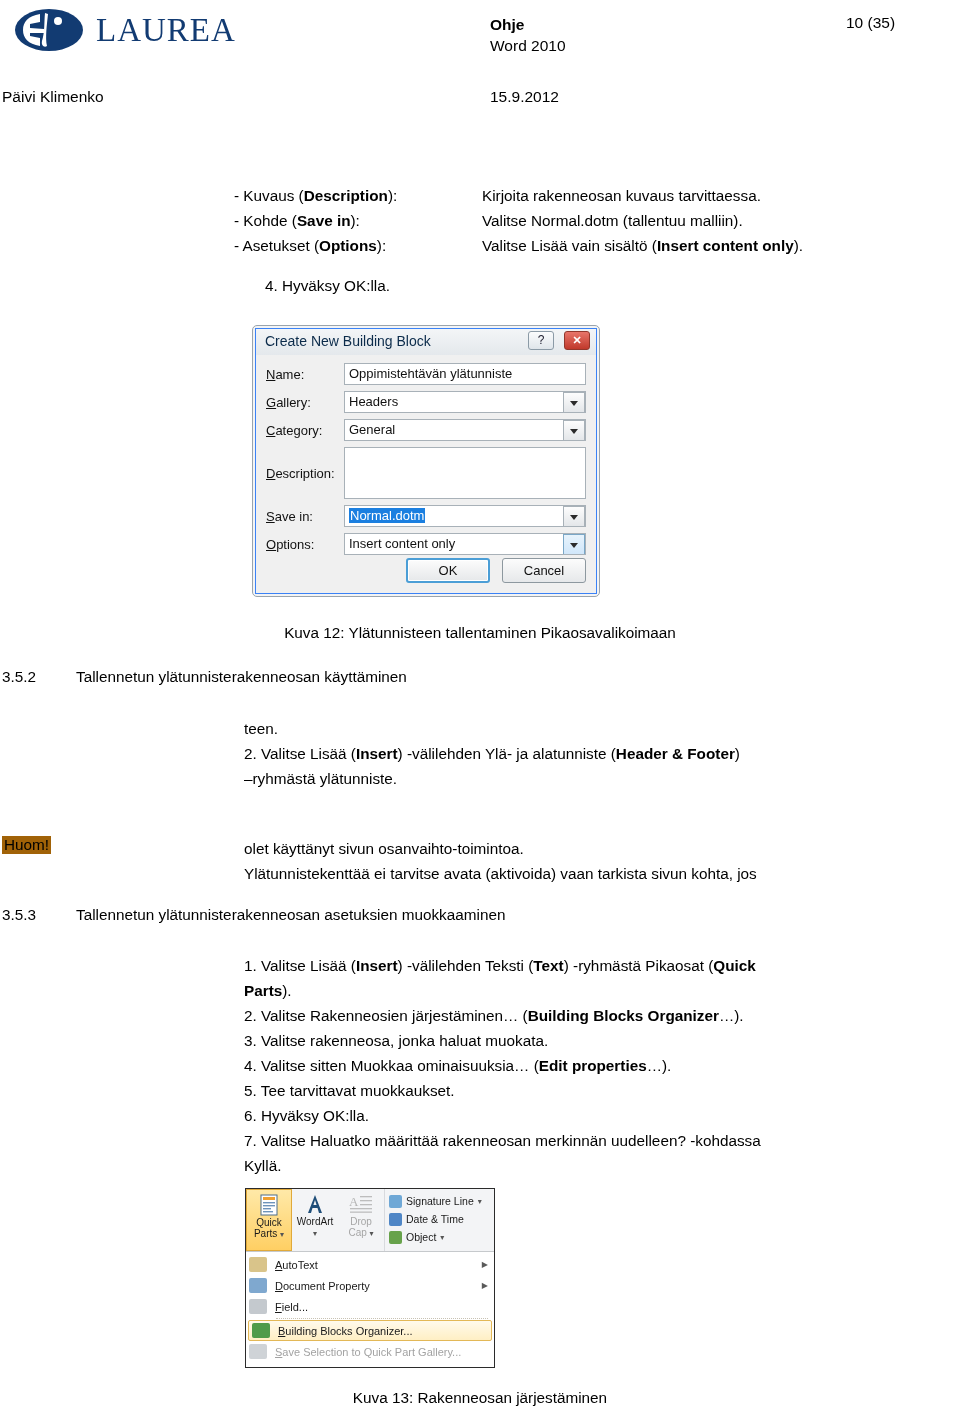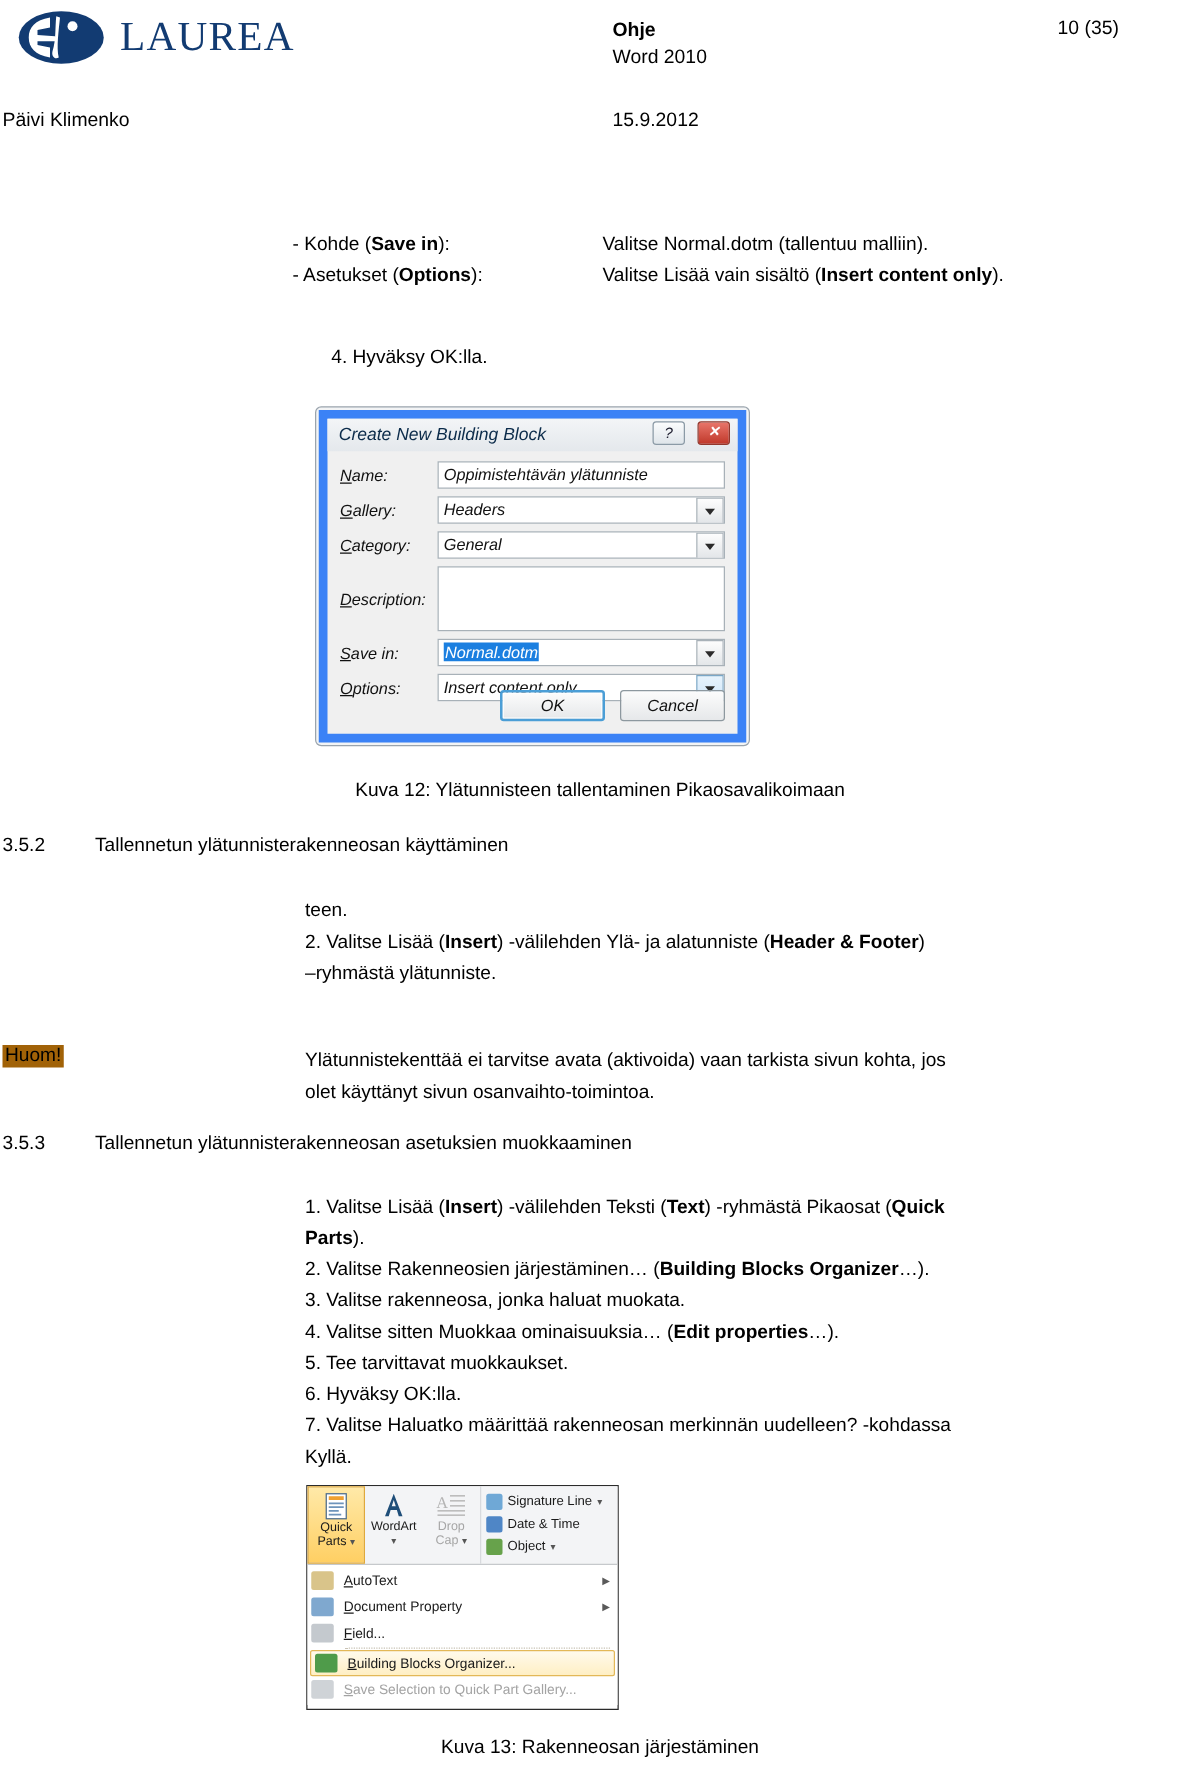--- a/index.html
+++ b/index.html
@@ -90,24 +90,23 @@
     background: #f3f4f5;
     border: 1px solid #9aa4ad;
     border-radius: 5px;
     box-sizing: border-box;
     padding: 2px;
   }
   .dlg-inner {
     width: 100%;
     height: 100%;
     background: #f0f0f0;
-    border: 7px solid #3b82f6;
+    border: 1px solid #3b82f6;
     box-sizing: border-box;
     position: relative;
-    font-style: italic;
   }
   .dlg-title {
     height: 26px;
     background: linear-gradient(#f3f5f7,#e4e8ec);
     position: relative;
   }
   .dlg-title-text {
     position: absolute;
     left: 9px; top: 4px;
     font-size: 14px;
@@ -366,20 +365,24 @@
     <div class="t2">Word 2010</div>
   </div>
 
   <div class="hdr-right">10 (35)</div>
   <div class="hdr-author">Päivi Klimenko</div>
   <div class="hdr-date">15.9.2012</div>
 </div>
 
 <div class="defs">
   <div class="def-row">
+    <div class="def-term"><span>- Kuvaus (</span><b>Description</b><span>):</span></div>
+    <div class="def-desc">Kirjoita rakenneosan kuvaus tarvittaessa.</div>
+  </div>
+  <div class="def-row">
     <div class="def-term"><span>- Kohde (</span><b>Save in</b><span>):</span></div>
     <div class="def-desc">Valitse Normal.dotm (tallentuu malliin).</div>
   </div>
   <div class="def-row">
     <div class="def-term"><span>- Asetukset (</span><b>Options</b><span>):</span></div>
     <div class="def-desc">Valitse Lisää vain sisältö (<b>Insert content only</b>).</div>
   </div>
 </div>
 
 <div class="step4">4. Hyväksy OK:lla.</div>
@@ -461,22 +464,22 @@
 </div>
 
 <div class="list list-352">
   <div>teen.</div>
   <div><span>2. Valitse Lisää (</span><b>Insert</b><span>) -välilehden Ylä- ja alatunniste (</span><b>Header &amp; Footer</b><span>)</span></div>
   <div>–ryhmästä ylätunniste.</div>
 </div>
 
 <div class="huom-label">Huom!</div>
 <div class="huom-text">
+  <div>olet käyttänyt sivun osanvaihto-toimintoa.</div>
   <div>Ylätunnistekenttää ei tarvitse avata (aktivoida) vaan tarkista sivun kohta, jos</div>
-  <div>olet käyttänyt sivun osanvaihto-toimintoa.</div>
 </div>
 
 <div class="h3 h3-353">
   <span class="num">3.5.3</span><span>Tallennetun ylätunnisterakenneosan asetuksien muokkaaminen</span>
 </div>
 
 <div class="list list-353">
   <div><span>1. Valitse Lisää (</span><b>Insert</b><span>) -välilehden Teksti (</span><b>Text</b><span>) -ryhmästä Pikaosat (</span><b>Quick</b></div>
   <div><b>Parts</b><span>).</span></div>
   <div><span>2. Valitse Rakenneosien järjestäminen… (</span><b>Building Blocks Organizer</b><span>…).</span></div>

